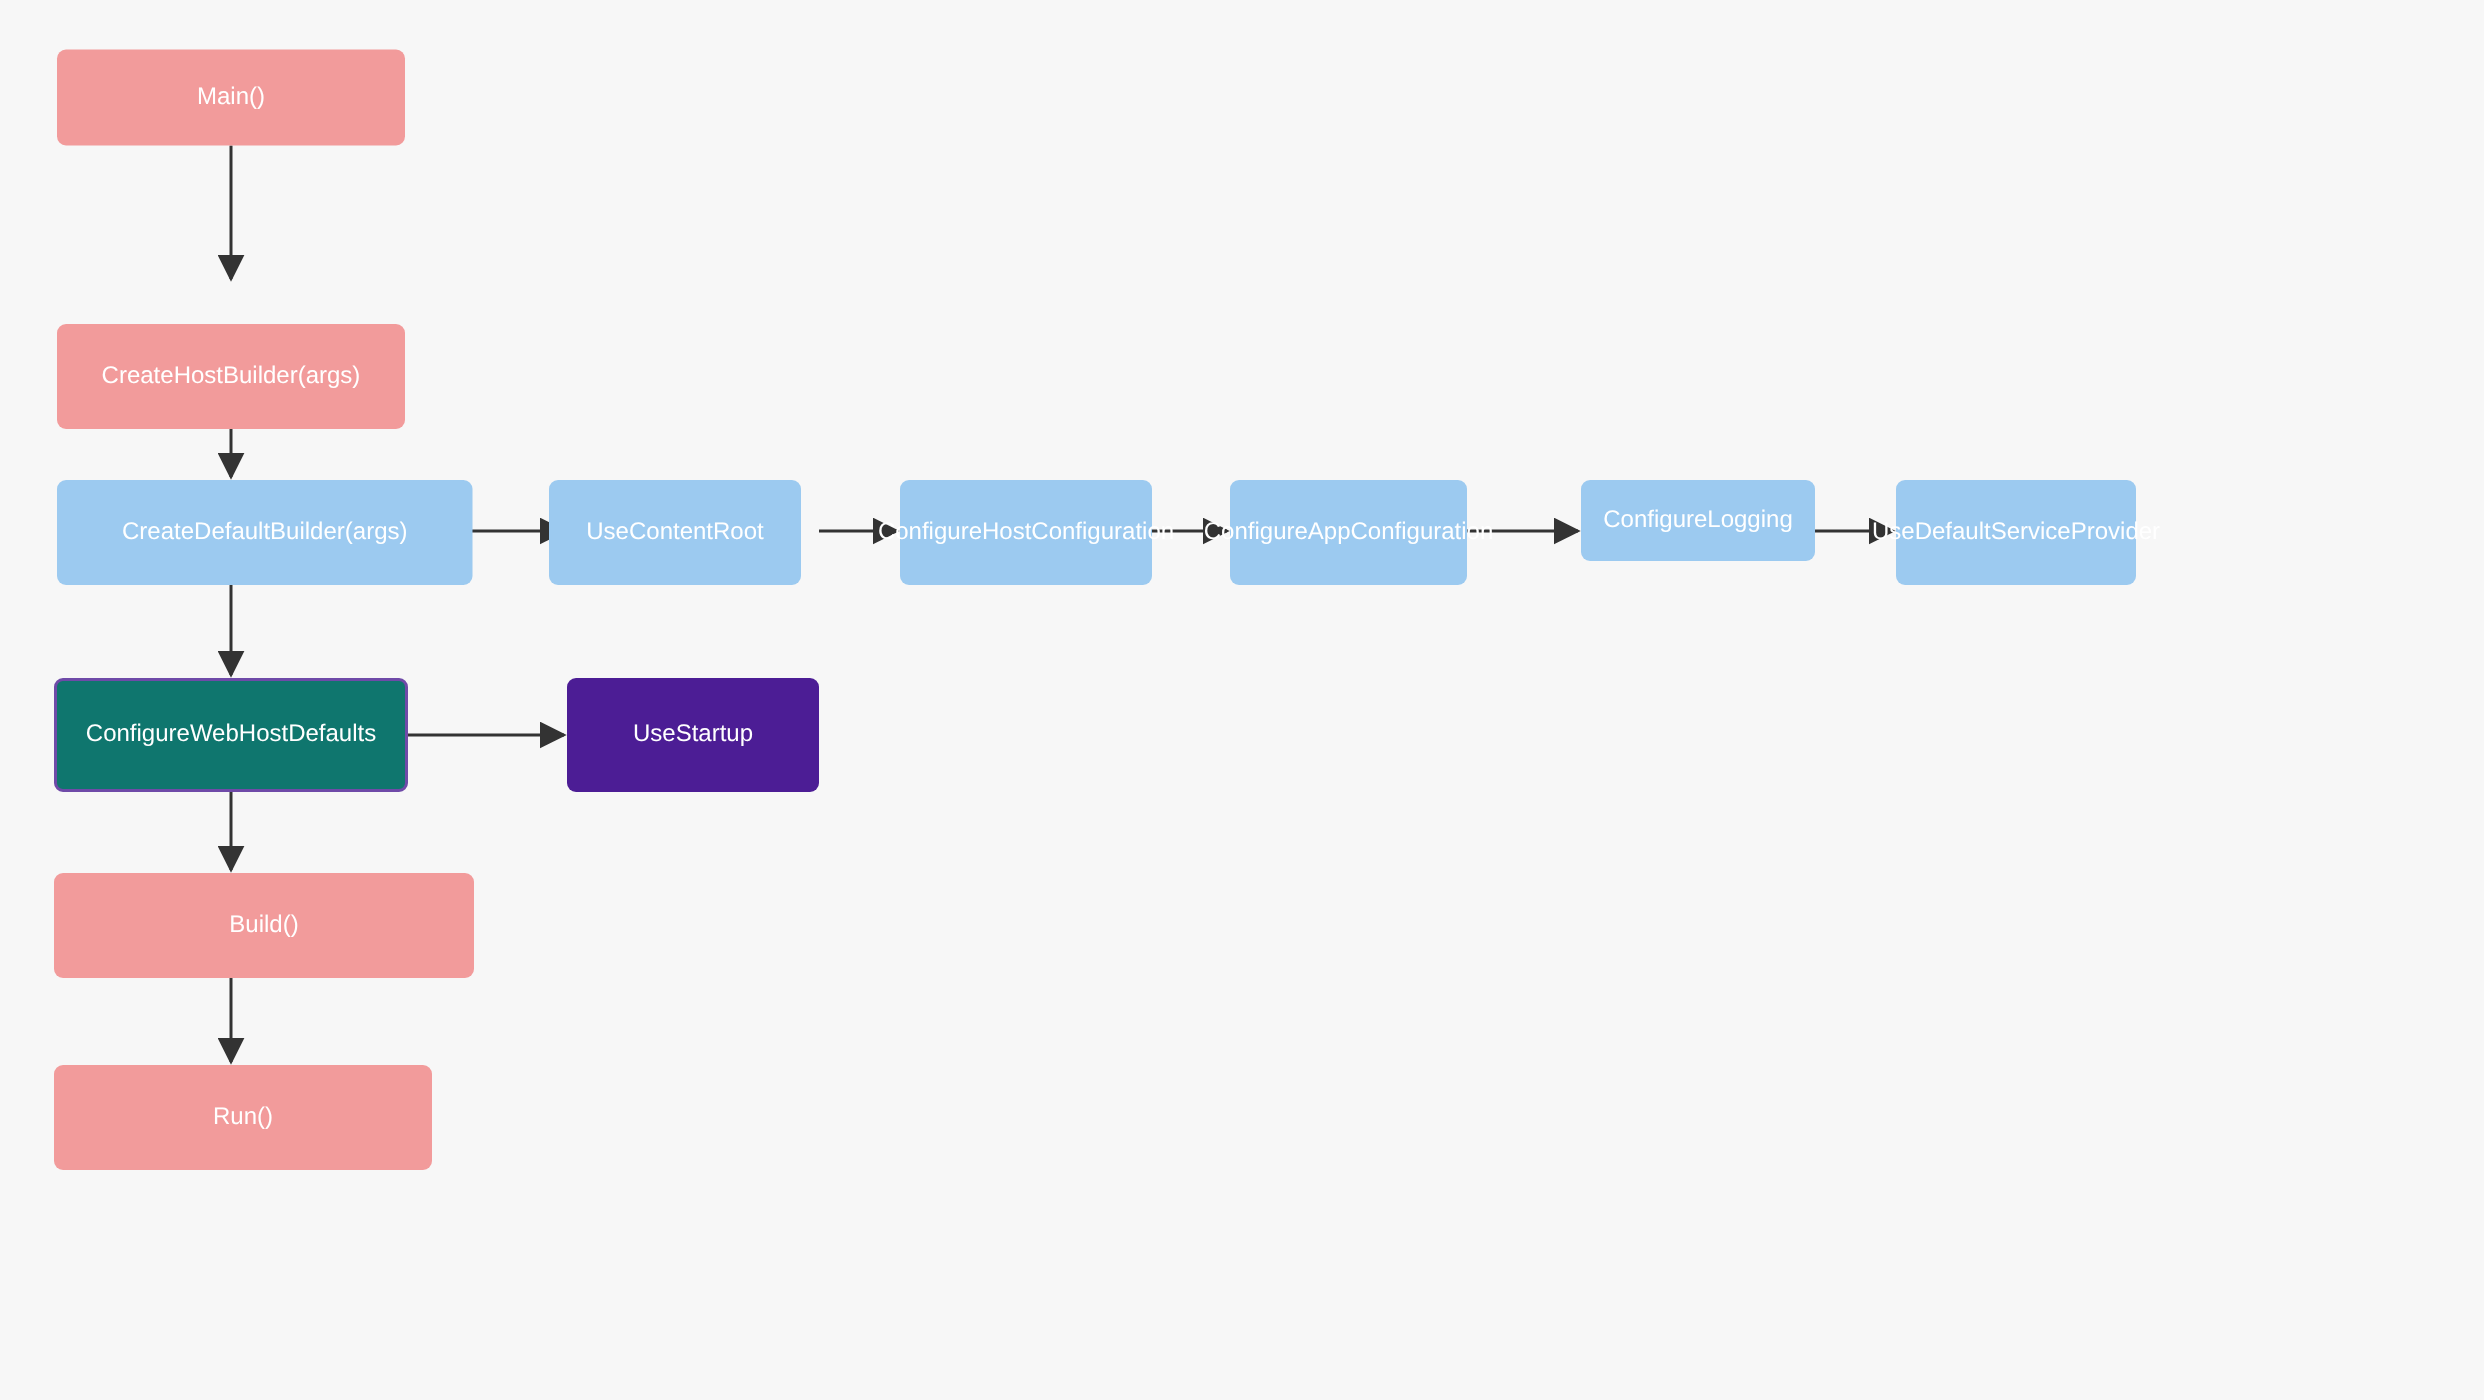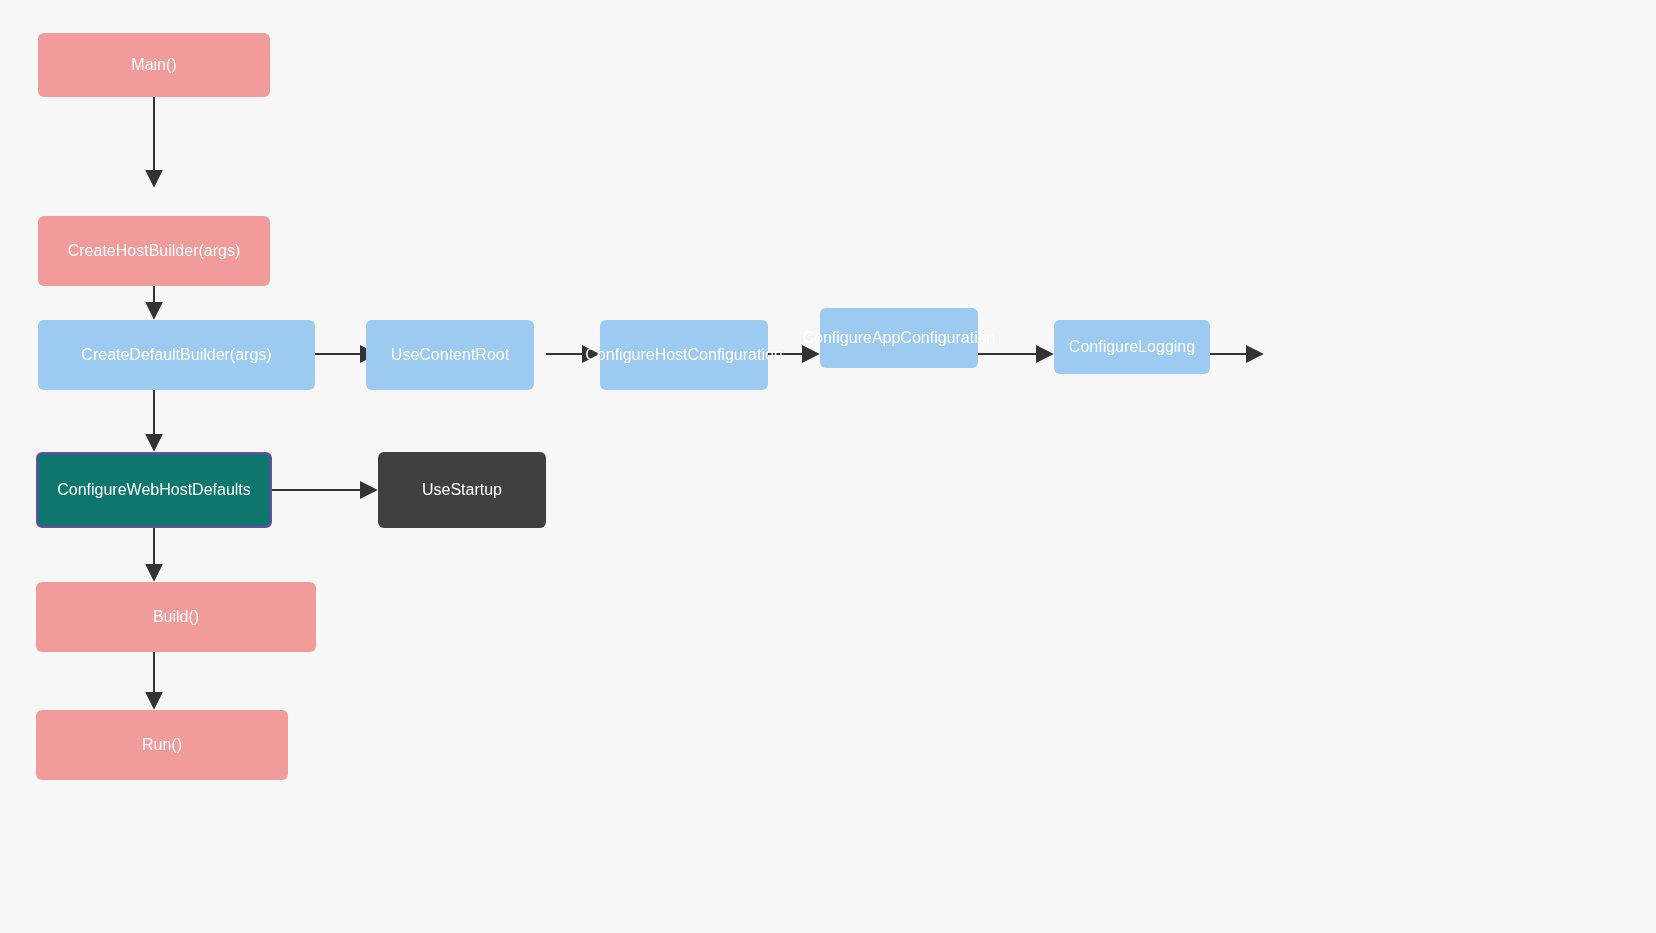--- a/index.html
+++ b/index.html
@@ -28,21 +28,21 @@
     box-sizing: border-box;
     line-height: 1.2;
   }
   .pink {
     background: #f29b9b;
   }
   .blue {
     background: #9ccaf0;
   }
   .purple {
-    background: #404040;
+    background: #4c1d95;
   }
   .orange {
     background: #0f766e;
     border: 2px solid #6f4aa8;
   }
   svg.arrows {
     position: absolute;
     left: 0; top: 0;
     width: 1656px;
     height: 933px;
@@ -78,18 +78,19 @@
 
   <div class="node pink" style="left:38px;  top:33px;  width:232px; height:64px;">Main()</div>
   <div class="node pink" style="left:38px;  top:188px; width:232px; height:70px;margin-top:28px;">CreateHostBuilder(args)</div>
   <div class="node blue" style="left:38px;  top:320px; width:277px; height:70px;">CreateDefaultBuilder(args)</div>
   <div class="node orange" style="left:36px;  top:452px; width:236px; height:76px;">ConfigureWebHostDefaults</div>
   <div class="node pink" style="left:36px;  top:582px; width:280px; height:70px;">Build()</div>
   <div class="node pink" style="left:36px;  top:710px; width:252px; height:70px;">Run()</div>
 
   <div class="node blue" style="left:366px; top:320px; width:168px; height:70px;">UseContentRoot</div>
   <div class="node blue" style="left:600px; top:320px; width:168px; height:70px;">ConfigureHostConfiguration</div>
-  <div class="node blue" style="left:820px; top:308px; width:158px; height:60px;">ConfigureAppConfiguration</div>
+  <div class="node blue" style="left:820px; top:320px; width:158px; height:70px;">ConfigureAppConfiguration</div>
   <div class="node blue" style="left:1054px;top:320px; width:156px; height:54px;">ConfigureLogging</div>
+  <div class="node blue" style="left:1264px;top:320px; width:160px; height:70px;">UseDefaultServiceProvider</div>
 
   <div class="node purple" style="left:378px; top:452px; width:168px; height:76px;">UseStartup</div>
 
 </div>
 
 </body></html>

